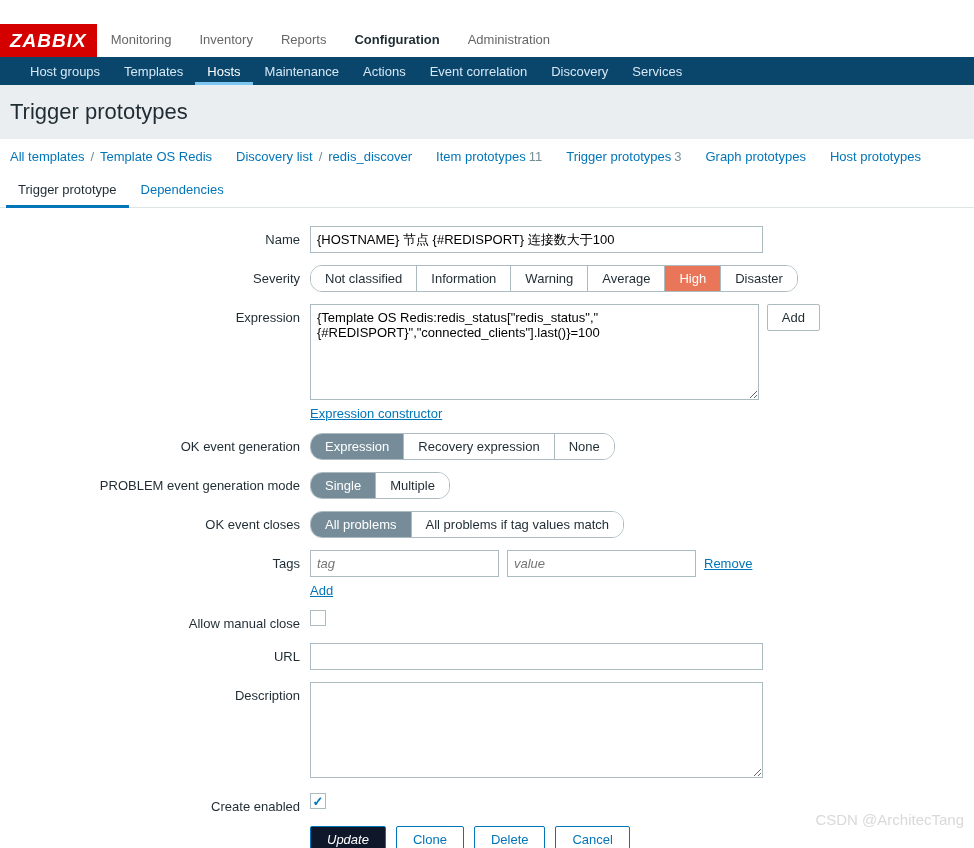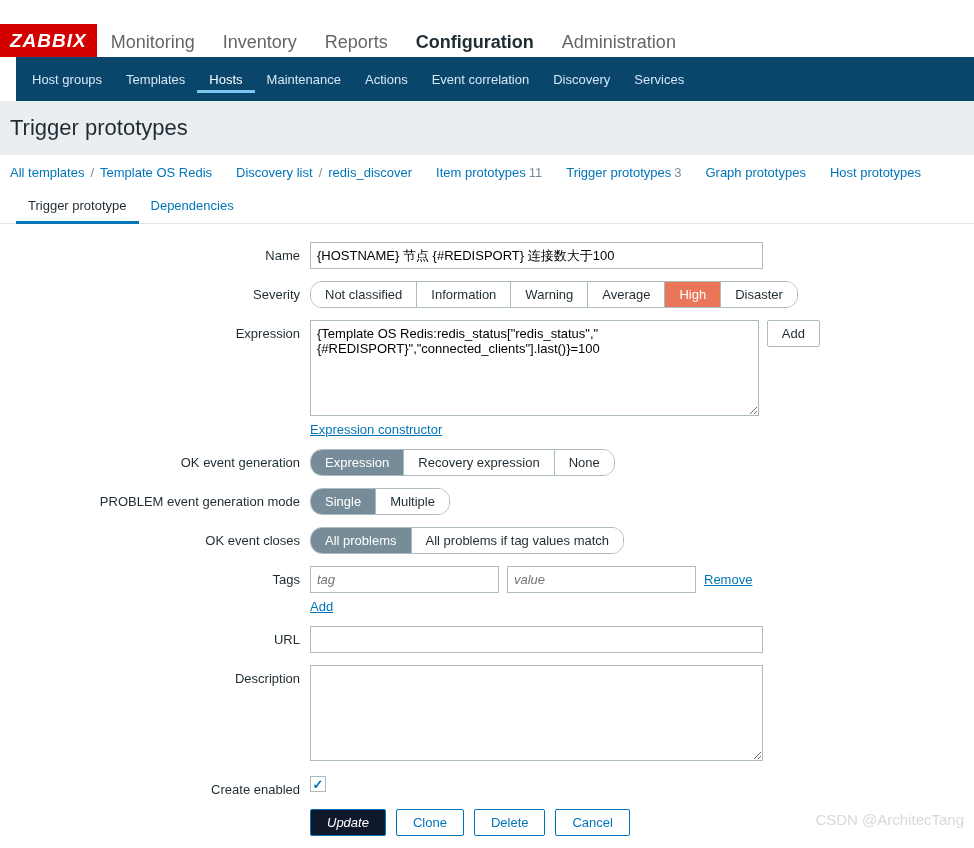--- a/index.html
+++ b/index.html
@@ -3,36 +3,36 @@
 <meta charset="utf-8">
 <style>
 * { box-sizing: border-box; margin: 0; padding: 0; }
 body { font-family: Arial, Helvetica, sans-serif; font-size: 13px; color: #1f2c33; background: #fff; }
 a { color: #0275b8; text-decoration: none; cursor: pointer; }
 a.underline { text-decoration: underline; }
 
 
 .topnav { display: flex; align-items: stretch; background: #fff; height: 33px; border-bottom: 0; margin-top: 24px; }
 .logo { background: #d40000; color: #fff; font-weight: bold; font-size: 19px; letter-spacing: 1px; padding: 4px 10px; display: flex; align-items: center; font-style: italic; }
-.topnav-item { padding: 8px 14px; color: #666; cursor: pointer; font-size: 18px; position: relative; }
+.topnav-item { padding: 8px 14px; color: #666; cursor: pointer; font-size: 13px; position: relative; }
 .topnav-item.active { color: #1f2c33; font-weight: bold; }
 .topnav-item.active::after { content: ""; position: absolute; bottom: -8px; left: 50%; margin-left: -8px; width: 0; height: 0; border-left: 8px solid transparent; border-right: 8px solid transparent; border-bottom: 8px solid #0a456b; }
 
-.subnav { background: #0a456b; display: flex; padding: 0 4px; height: 44px; align-items: center; position: relative; margin-left: 16px; }
+.subnav { background: #0a456b; display: flex; padding: 0 18px; height: 28px; align-items: center; position: relative; }
 .subnav-item { color: #d5e8f5; padding: 6px 12px; cursor: pointer; font-size: 13px; }
 .subnav-item.active { color: #fff; border-bottom: 3px solid #7ec6f2; padding-bottom: 3px; }
 
 .page-header { background: #ebeef0; padding: 14px 10px; font-size: 22px; color: #1f2c33; }
 
 .breadcrumbs { padding: 10px; display: flex; align-items: center; gap: 6px; flex-wrap: wrap; }
 .breadcrumbs .sep { color: #768d99; }
 .breadcrumbs .count { color: #768d99; margin-left: 3px; }
 .breadcrumbs .group { margin-right: 18px; display: flex; gap: 6px; align-items: center; }
 
-.tabs { display: flex; border-bottom: 1px solid #dfe4e7; padding: 0 16px; }
+.tabs { display: flex; border-bottom: 1px solid #dfe4e7; padding: 0 6px; }
 .tab { padding: 8px 12px; cursor: pointer; color: #0275b8; }
 .tab.active { color: #1f2c33; border-bottom: 3px solid #0275b8; margin-bottom: -1px; }
 
 .form { padding: 10px; }
 .form-row { display: flex; align-items: flex-start; margin-bottom: 12px; margin-top: 8px; }
 .form-label { width: 300px; text-align: right; padding-right: 10px; padding-top: 6px; color: #1f2c33; }
 .form-field { flex: 1; max-width: 510px; }
 
 input[type="text"], textarea { border: 1px solid #acbbc2; padding: 5px 6px; font-size: 13px; font-family: inherit; width: 453px; }
 textarea { resize: both; }
@@ -183,20 +183,24 @@
     <div class="form-field">
       <div class="tag-row">
         <input type="text" placeholder="tag" style="">
         <input type="text" placeholder="value" style="">
         <a class="underline">Remove</a>
       </div>
       <a class="underline">Add</a>
     </div>
   </div>
 
+  <div class="form-row">
+    <div class="form-label">Allow manual close</div>
+    <div class="form-field"><span class="checkbox"></span></div>
+  </div>
 
   <div class="form-row">
     <div class="form-label">URL</div>
     <div class="form-field"><input type="text" value="" style=""></div>
   </div>
 
   <div class="form-row">
     <div class="form-label">Description</div>
     <div class="form-field"><textarea class="desc-area" style=""></textarea></div>
   </div>

